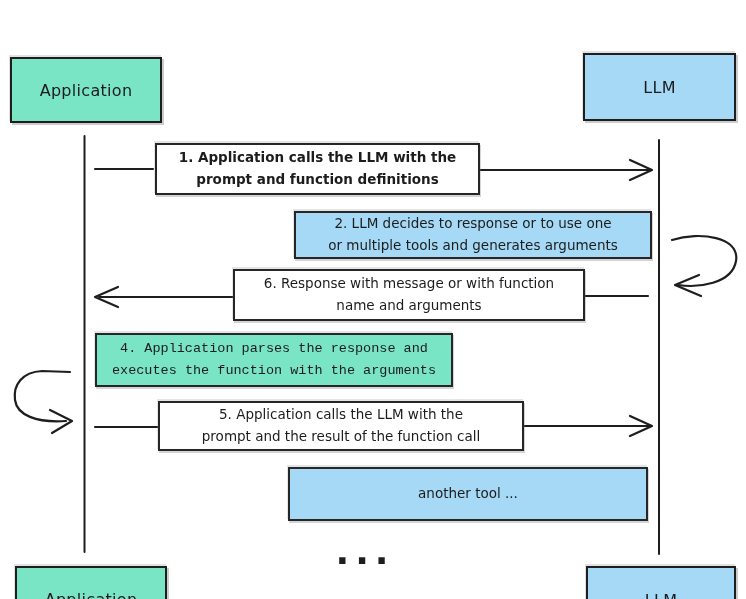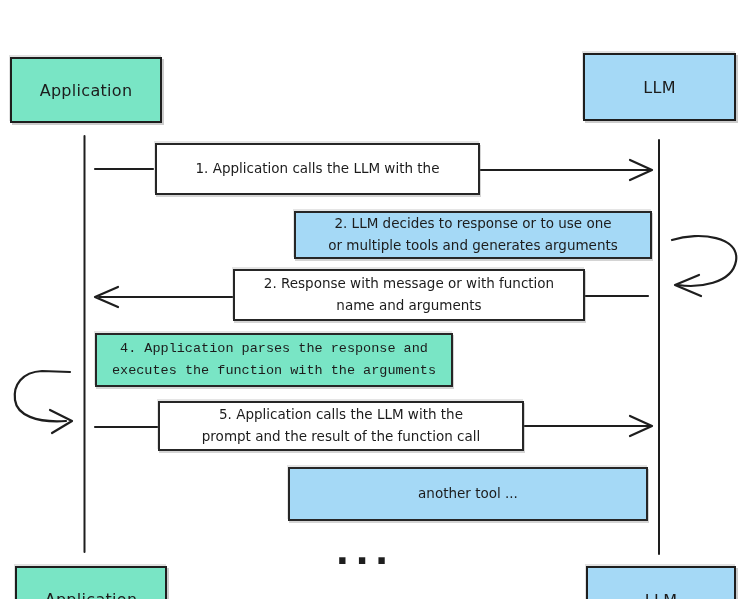--- a/index.html
+++ b/index.html
@@ -45,21 +45,21 @@
   .msg span{white-space:nowrap;}
   .teal{background:var(--teal);}
   .blue{background:var(--blue);}
   .white{background:var(--box_white);}
 
   .actor-app-top{left:10px;top:13px;width:152px;height:66px;}
   .actor-llm-top{left:583px;top:9px;width:153px;height:68px;}
   .actor-app-bottom{left:15px;top:522px;width:152px;height:66px;}
   .actor-llm-bottom{left:586px;top:522px;width:150px;height:68px;}
 
-  .msg1{left:155px;top:99px;width:325px;height:52px;}
+  .msg1{left:155px;top:99px;width:325px;height:52px;font-weight:bold;}
   .msg2{left:294px;top:167px;width:358px;height:48px;}
   .msg3{left:233px;top:225px;width:352px;height:52px;}
   .msg4{left:95px;top:289px;width:358px;height:54px;font-family:Liberation Mono, monospace;}
   .msg5{left:158px;top:357px;width:366px;height:50px;}
   .msg6{left:288px;top:423px;width:360px;height:54px;}
 
   .ellipsis{
     position:absolute;left:330px;top:487px;width:70px;
     font-size:36px;font-weight:bold;letter-spacing:6px;
     text-align:center;color:var(--stroke);
@@ -116,27 +116,28 @@
   </div>
   <div class="actor teal actor-app-bottom">
     <span>Application</span>
   </div>
   <div class="actor blue actor-llm-bottom">
     <span>LLM</span>
   </div>
 
   <div class="msg white msg1">
     <span>1. Application calls the LLM with the</span>
+    <span>prompt and function definitions</span>
   </div>
   <div class="msg blue msg2">
     <span>2. LLM decides to response or to use one</span>
     <span>or multiple tools and generates arguments</span>
   </div>
   <div class="msg white msg3">
-    <span>2. Response with message or with function</span>
+    <span>6. Response with message or with function</span>
     <span>name and arguments</span>
   </div>
   <div class="msg teal msg4">
     <span>4. Application parses the response and</span>
     <span>executes the function with the arguments</span>
   </div>
   <div class="msg white msg5">
     <span>5. Application calls the LLM with the</span>
     <span>prompt and the result of the function call</span>
   </div>

